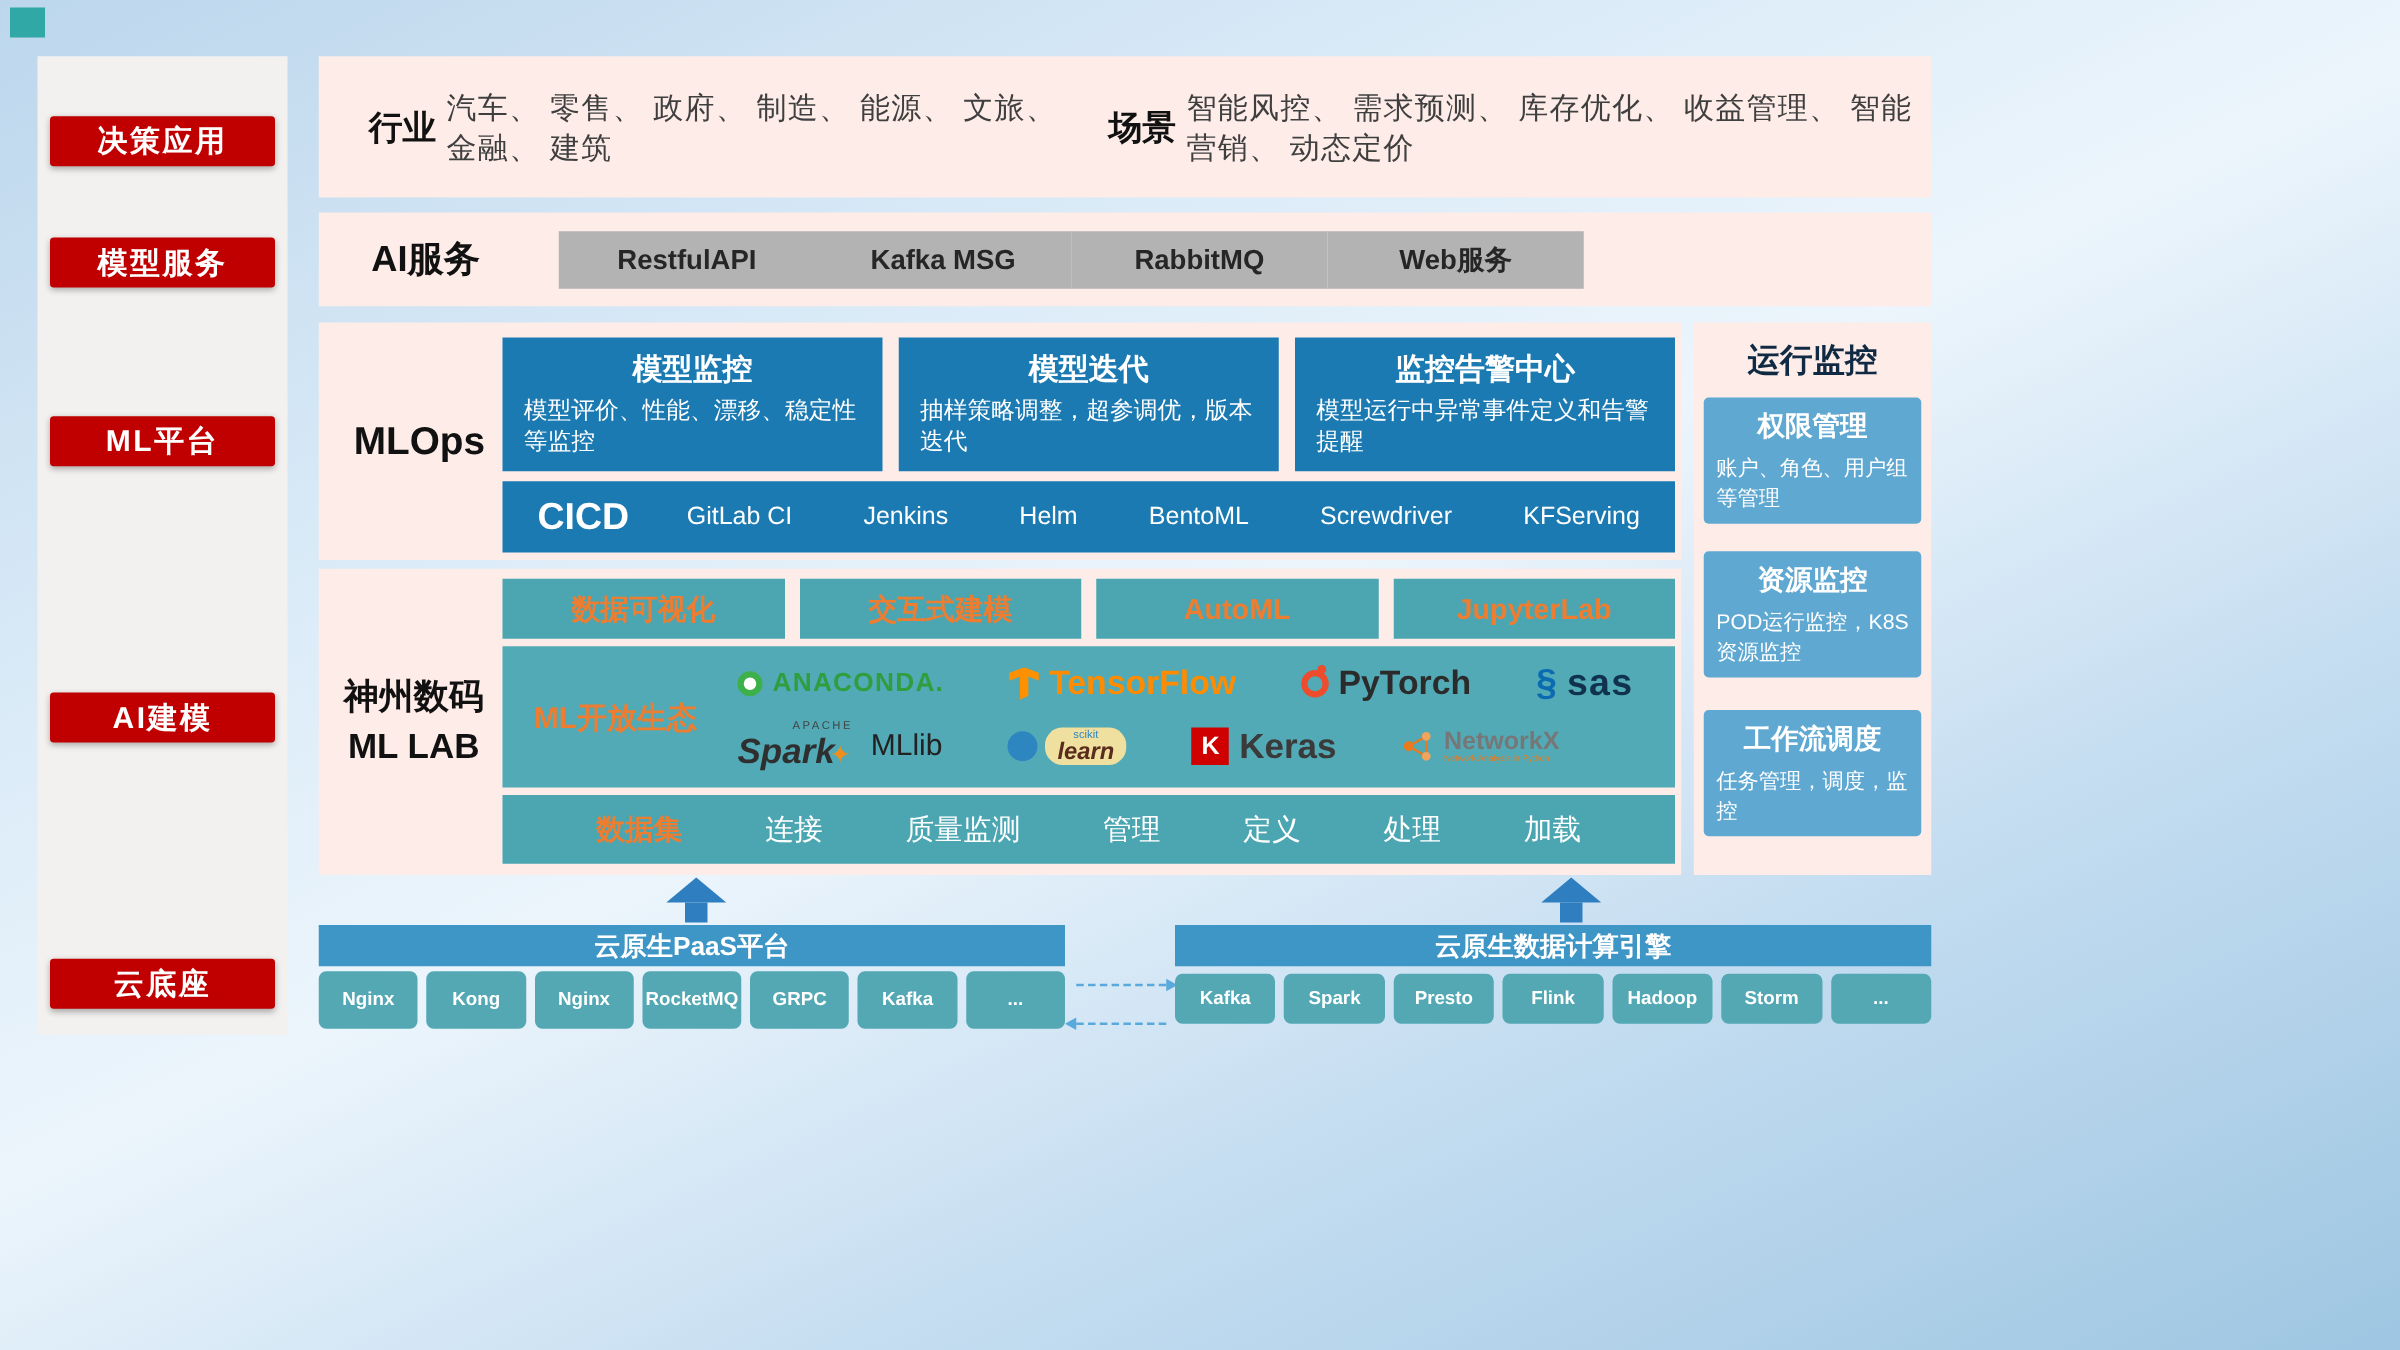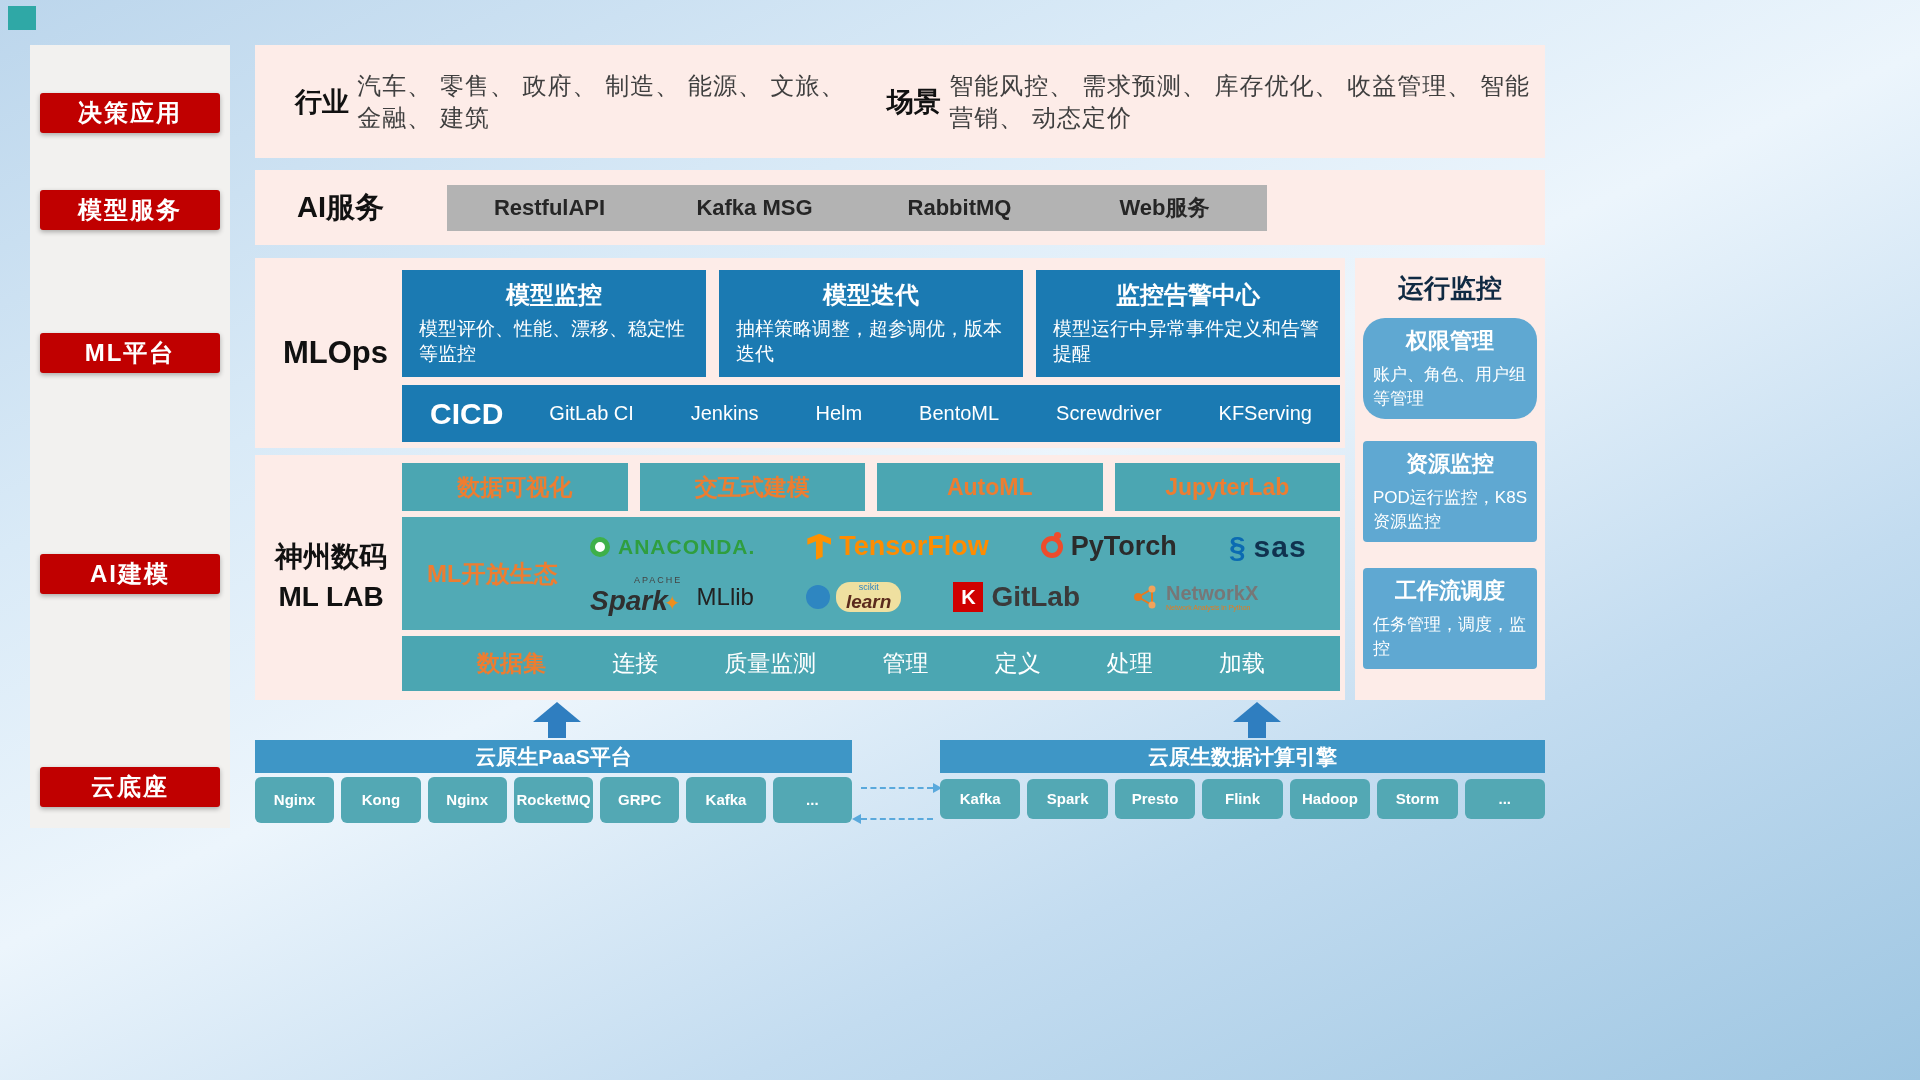--- a/index.html
+++ b/index.html
@@ -85,21 +85,21 @@
   .nx-sub { font-size:7px; color:#e87a1e; display:block; }
 
   .dataset { position:absolute; left:147px; top:181px; width:938px; height:55px; background:#4ba6b2;
     display:flex; align-items:center; justify-content:space-around; color:#fff; font-size:23px; padding:0 42px; }
   .dataset-label { color:#ed7d31; font-weight:bold; }
 
   
   .p-monitor { left:1355px; top:258px; width:190px; height:442px; }
   .mon-title { text-align:center; margin-top:13px; font-size:26px; font-weight:bold; color:#102a43; }
   .mon-card { position:absolute; left:8px; width:174px; background:#5fa8d2; border-radius:4px; color:#fff; padding:8px 10px; }
-  .mon-1{top:60px; min-height:96px;border-radius:22px;} .mon-2{top:183px; min-height:100px;} .mon-3{top:310px; min-height:100px;}
+  .mon-1{top:60px; min-height:96px;} .mon-2{top:183px; min-height:100px;} .mon-3{top:310px; min-height:100px;}
   .mon-card-title { text-align:center; font-size:22px; font-weight:bold; margin-bottom:7px; }
   .mon-card-desc { font-size:17px; line-height:1.4; }
 
   
   .bar { position:absolute; height:33px; background:#3e96c6; color:#fff; font-size:21px; font-weight:bold;
     display:flex; align-items:center; justify-content:center; }
   .bar-paas { left:255px; top:740px; width:597px; }
   .bar-engine { left:940px; top:740px; width:605px; }
   .chips { position:absolute; display:flex; gap:7px; }
   .chips-paas { left:255px; top:777px; width:597px; height:46px;border-radius:22px; }
@@ -229,21 +229,21 @@
           </div>
           <div class="skl">
             <span class="skl-c1"></span>
             <span class="skl-badge">
               <span class="skl-top">scikit</span>
               <span class="skl-main">learn</span>
             </span>
           </div>
           <div class="logo">
             <span class="keras-k">K</span>
-            <span class="keras-text">GitLab</span>
+            <span class="keras-text">Keras</span>
           </div>
           <div class="logo">
             <svg width="26" height="26" viewBox="0 0 26 26">
               <line x1="6" y1="13" x2="20" y2="5" stroke="#e87a1e" stroke-width="2"></line>
               <line x1="6" y1="13" x2="20" y2="21" stroke="#e87a1e" stroke-width="2"></line>
               <line x1="20" y1="5" x2="20" y2="21" stroke="#e87a1e" stroke-width="2"></line>
               <circle cx="6" cy="13" r="4" fill="#e87a1e"></circle>
               <circle cx="20" cy="5" r="3.5" fill="#f2a35c"></circle>
               <circle cx="20" cy="21" r="3.5" fill="#f2a35c"></circle>
             </svg>

